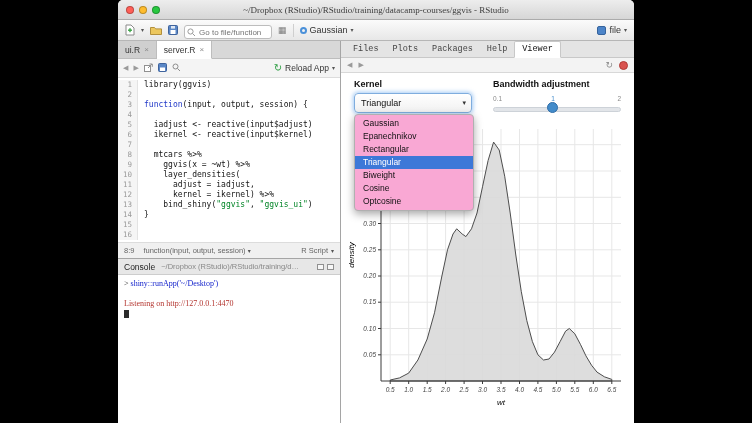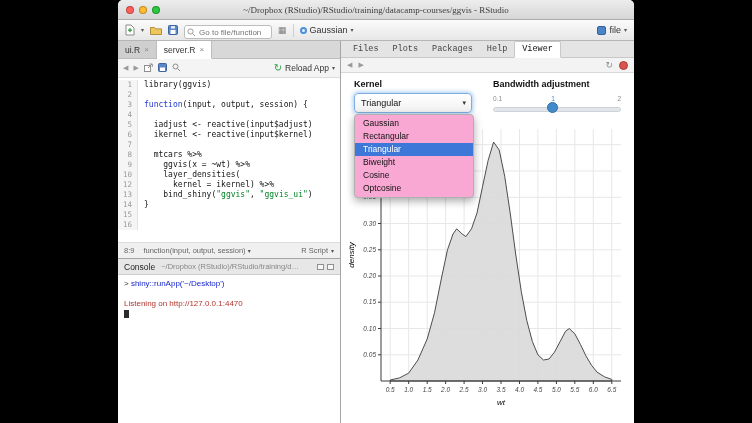--- a/index.html
+++ b/index.html
@@ -73,21 +73,21 @@
 
   
   .console-pane { flex:1; display:flex; flex-direction:column; background:#fff; min-height:0; }
   .console-header { height:16px; flex:0 0 16px; background:#e7e7e7; border-bottom:1px solid #cdcdcd;
                     display:flex; align-items:center; gap:6px; padding:0 6px; }
   .console-title { font-size:8.5px; color:#222; }
   .console-path { font-size:7.5px; color:#888; white-space:nowrap; overflow:hidden;
                   text-overflow:ellipsis; max-width:140px; }
   .hdr-icons { margin-left:auto; display:flex; gap:3px; }
   .win-icon { width:7px; height:6px; border:1px solid #909090; background:#f7f7f7; }
-  .console-body { flex:1; padding:4px 6px; font-family:Liberation Sans, sans-serif;
+  .console-body { flex:1; padding:4px 6px; font-family:Liberation Serif, serif;
                   font-size:8px; line-height:10px; overflow:hidden; }
   .con-row { min-height:10px; white-space:pre; }
   .con-prompt { color:#333; }
   .con-cmd { color:var(--col-cmd,#1625cc); }
   .con-msg { color:var(--col-msg,#b3342e); }
   .con-cursor { display:inline-block; width:5px; height:8px; background:#2b2b2b; margin-top:1px; }
 
   
   .envhist-bar { height:14px; flex:0 0 14px; background:#e4e4e4; border-bottom:1px solid #c8c8c8;
                  display:flex; align-items:center; gap:12px; padding:0 8px; font-size:8.5px; color:#333; }
@@ -272,20 +272,24 @@
                 <span class="ln">8</span>
                 <span class="cl"><span class="tok-plain">  mtcars %&gt;%</span></span>
               </div>
               <div class="code-row">
                 <span class="ln">9</span>
                 <span class="cl"><span class="tok-plain">    ggvis(x = ~wt) %&gt;%</span></span>
               </div>
               <div class="code-row">
                 <span class="ln">10</span>
                 <span class="cl"><span class="tok-plain">    layer_densities(</span></span>
+              </div>
+              <div class="code-row">
+                <span class="ln">11</span>
+                <span class="cl"><span class="tok-plain">      adjust = iadjust,</span></span>
               </div>
               <div class="code-row">
                 <span class="ln">12</span>
                 <span class="cl"><span class="tok-plain">      kernel = ikernel) %&gt;%</span></span>
               </div>
               <div class="code-row">
                 <span class="ln">13</span>
                 <span class="cl"><span class="tok-plain">    bind_shiny(</span><span class="tok-str">"ggvis"</span><span class="tok-plain">, </span><span class="tok-str">"ggvis_ui"</span><span class="tok-plain">)</span></span>
               </div>
               <div class="code-row">
@@ -441,20 +445,21 @@
                 <text class="ticklab" x="31" y="52.0" text-anchor="end">0.40</text>
                 <line class="axis" x1="33" y1="23.7" x2="36" y2="23.7"></line>
                 <text class="ticklab" x="31" y="25.7" text-anchor="end">0.45</text>
                 <text class="axtitle" x="156.0" y="284" text-anchor="middle">wt</text>
                 <text class="axtitle" transform="translate(9,134.0) rotate(-90)" text-anchor="middle">density</text>
               </svg>
           </div>
 
           <div class="dropdown" id="dropdown-list">
               <div class="dd-item">Gaussian</div>
+              <div class="dd-item">Epanechnikov</div>
               <div class="dd-item">Rectangular</div>
               <div class="dd-item selected">Triangular</div>
               <div class="dd-item">Biweight</div>
               <div class="dd-item">Cosine</div>
               <div class="dd-item">Optcosine</div>
             </div>
         </div>
       </div>
     </div>
   </div>

